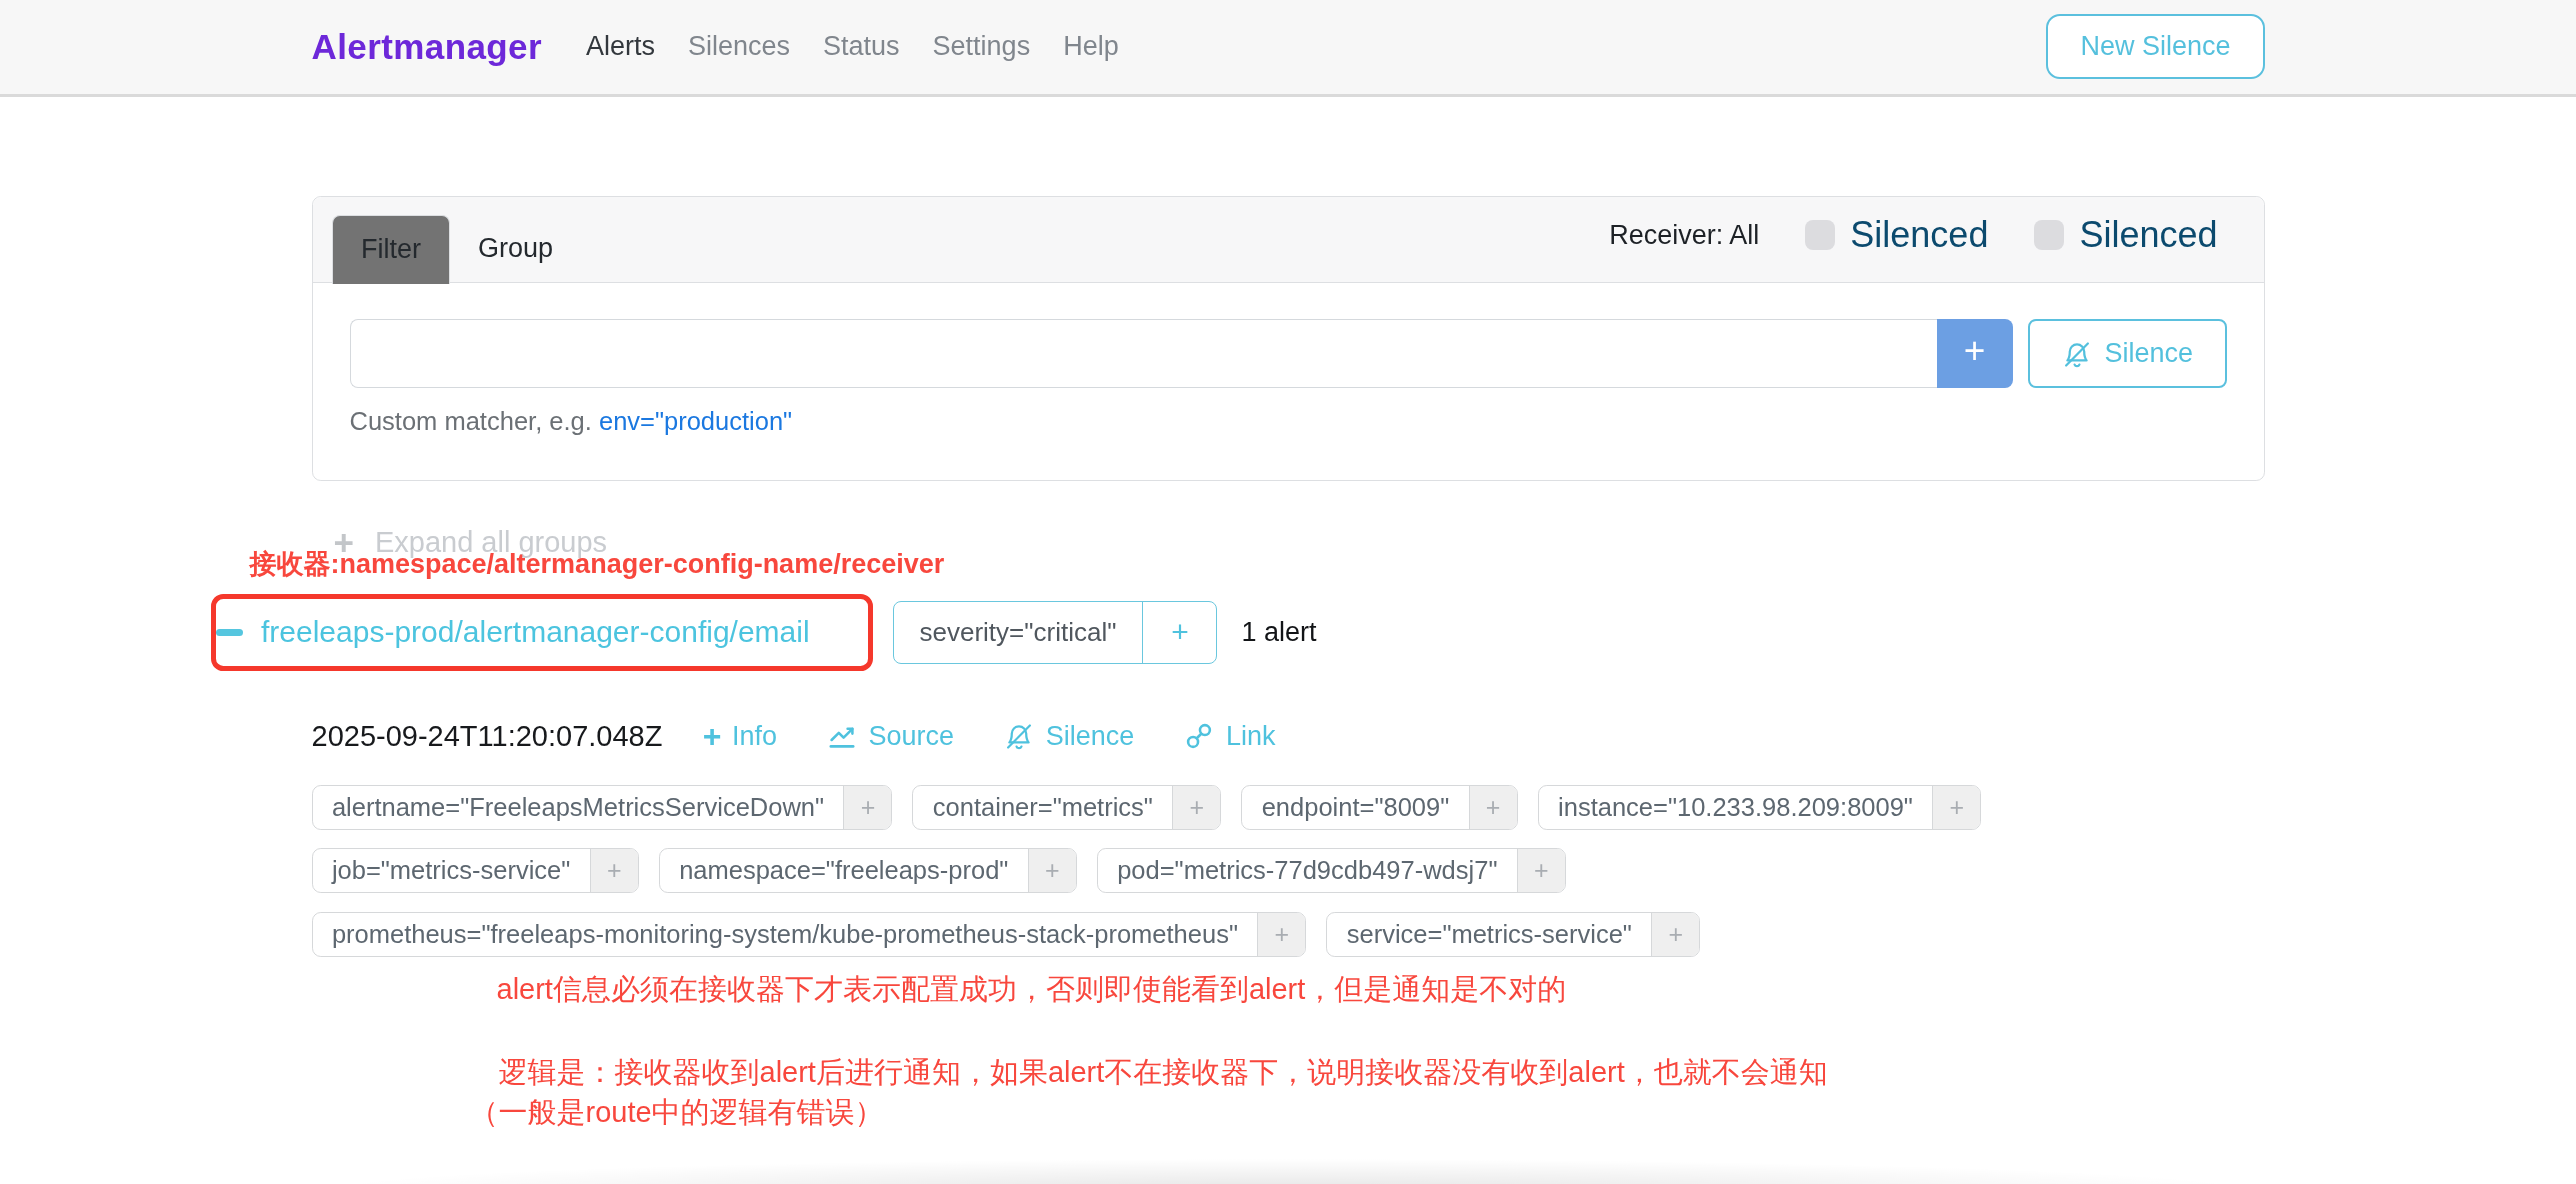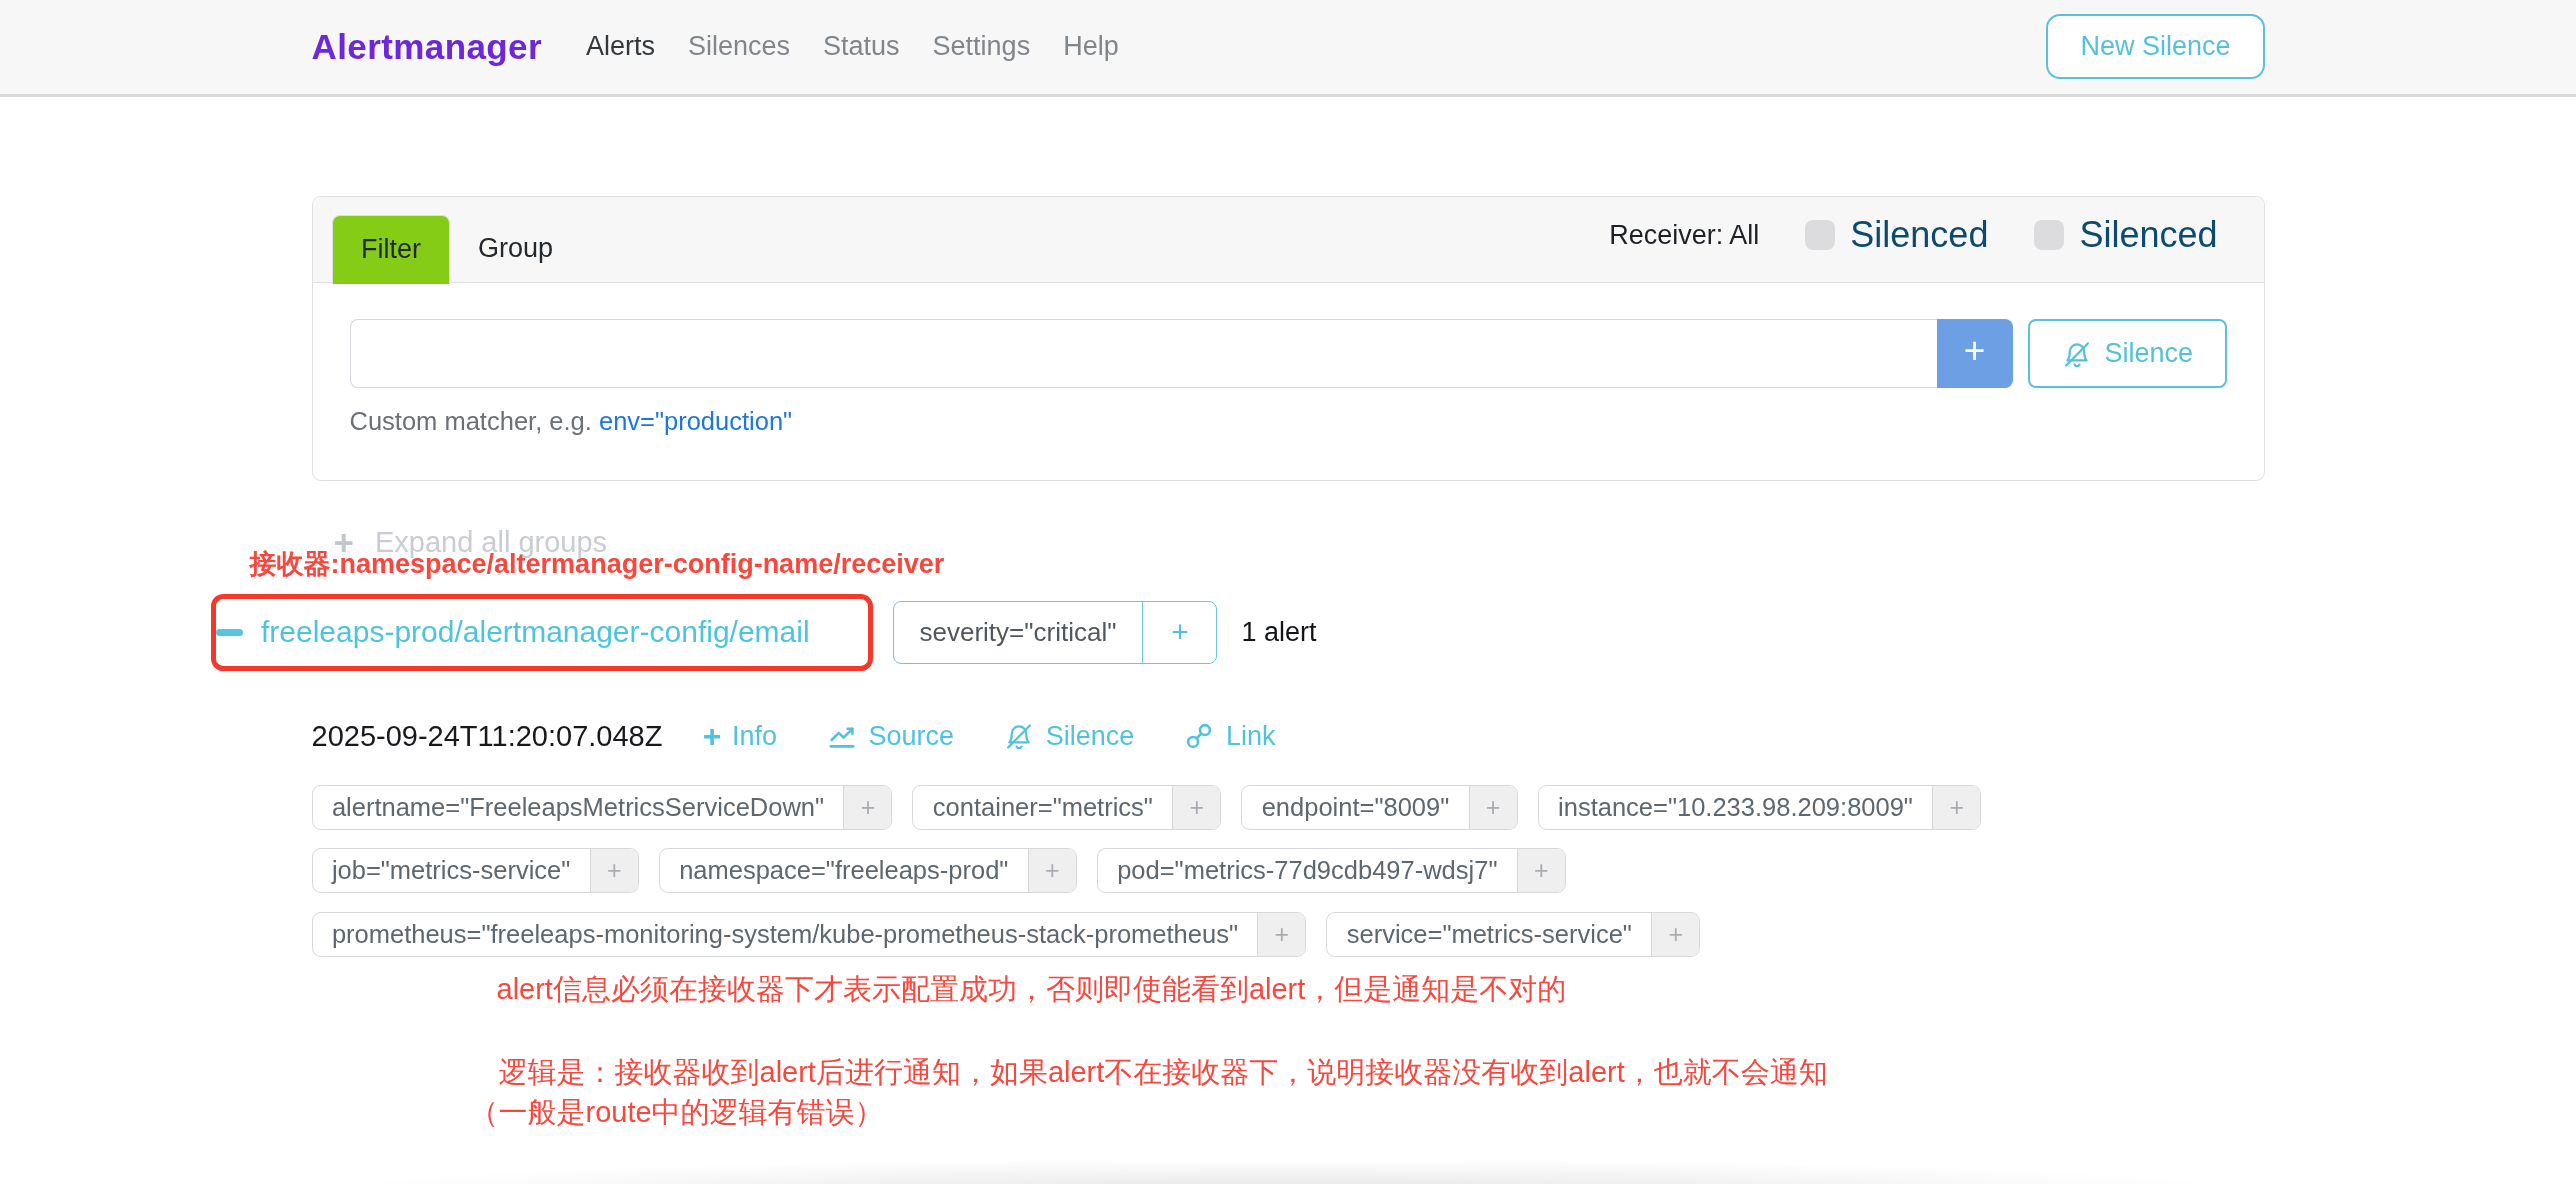--- a/index.html
+++ b/index.html
@@ -18,21 +18,21 @@
   .btn-outline-info { margin-left:auto; height:65px; padding:0 32px; background:#ffffff;
     border:2.2px solid #5bc0de; border-radius:14px; color:#55c0dd; font-size:27px;
     display:flex; align-items:center; cursor:pointer; }
 
   
   .card { margin-top:99px; border:1.8px solid #dddfe2; border-radius:8.8px; background:#fff; }
   .card-header { background:#f7f7f8; border-bottom:1.8px solid #dddfe2; border-radius:8.8px 8.8px 0 0;
     height:86px; display:flex; align-items:flex-end; padding:0 46px 0 19.4px; }
   .tabs { display:flex; align-items:flex-end; height:100%; }
   .tab { font-size:27px; color:#24292e; padding:0 28px; height:67px; display:flex; align-items:center; cursor:pointer; }
-  .tab.active { background:#84cc16; border:1.8px solid #dddfe2; border-bottom:none;
+  .tab.active { background:#737373; border:1.8px solid #dddfe2; border-bottom:none;
     border-radius:8px 8px 0 0; margin-bottom:-1.8px; height:69px;text-align:center; }
   .header-right { margin-left:auto; display:flex; align-items:center; gap:46px; height:100%; padding-bottom:8.8px; }
   .receiver-label { font-size:27px; color:#1d2126; }
   .chk-group { display:flex; align-items:center; gap:15px; cursor:pointer; }
   .chk-box { width:30px; height:30px; background:#dcdcdf; border-radius:8px; }
   .chk-label { font-size:36px; color:#0c4a6e; }
 
   .card-body { padding:36px 37px 44px 37px; }
   .input-row { display:flex; align-items:stretch; height:69px; }
   .input-group { display:flex; flex:1 1 auto; }

